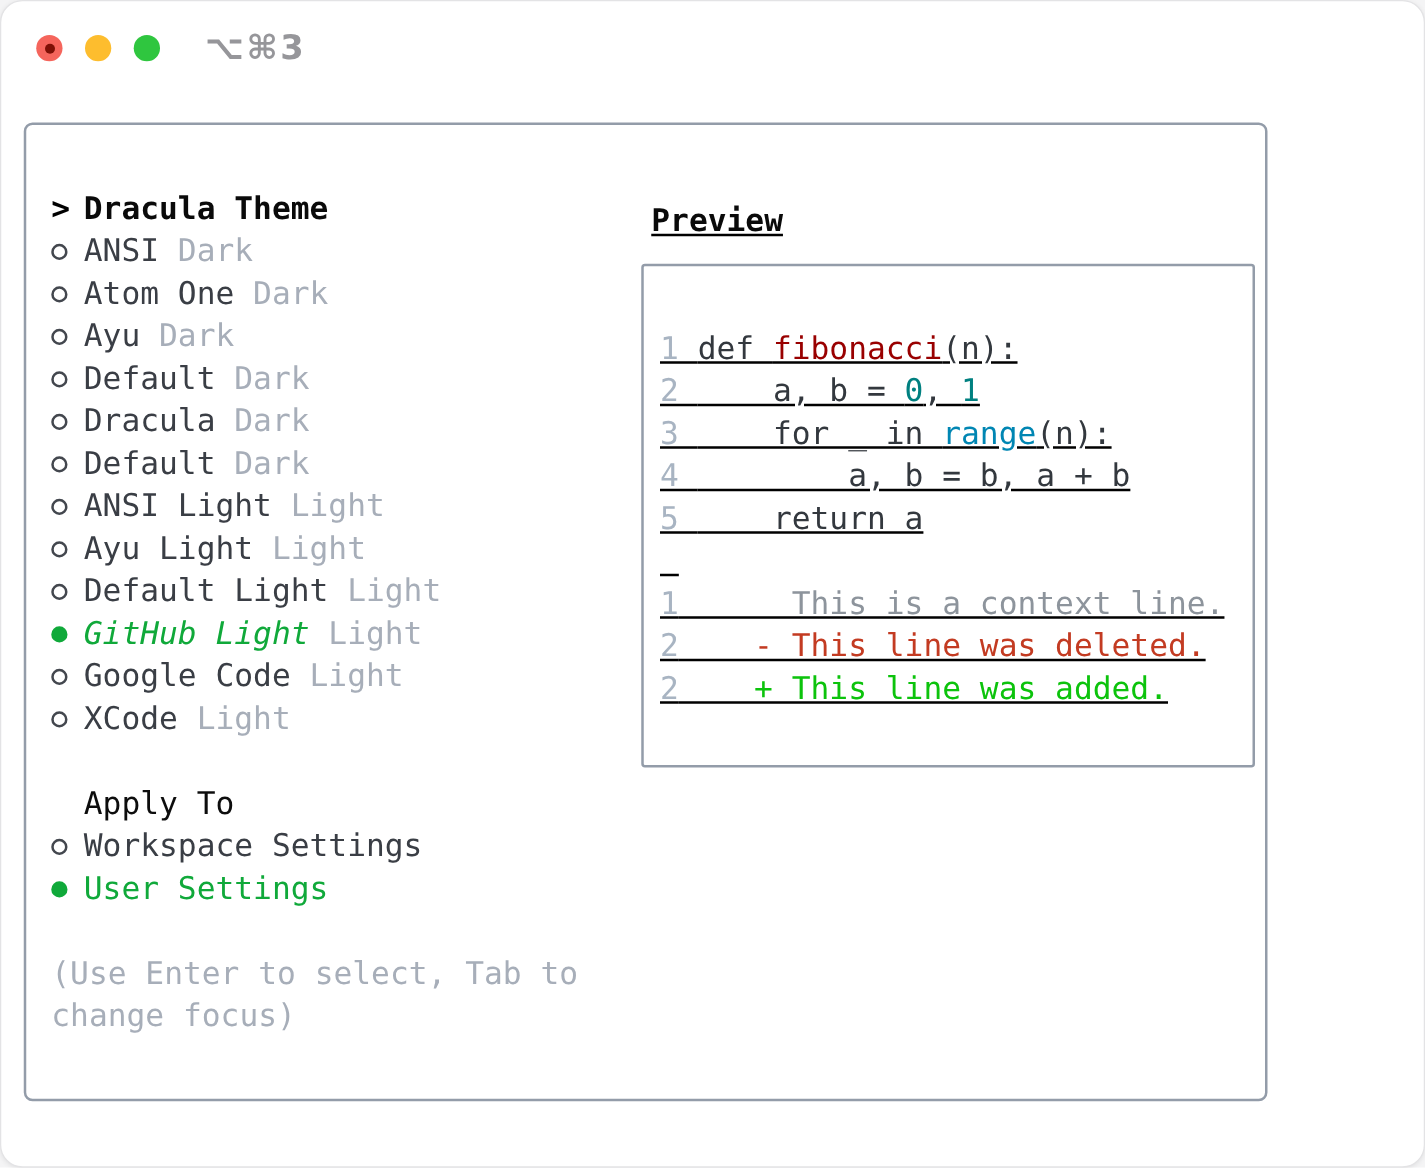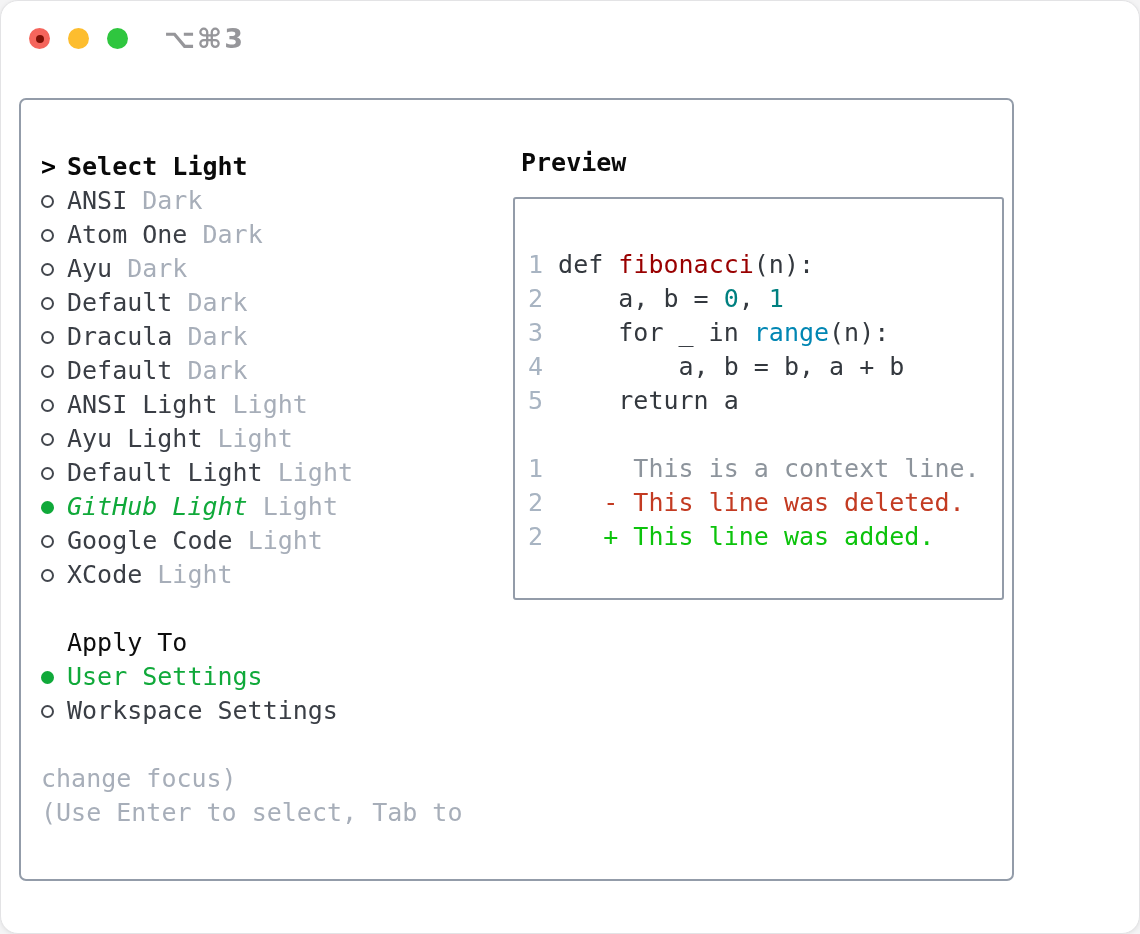--- a/index.html
+++ b/index.html
@@ -41,21 +41,21 @@
   .caret{color:#000;font-weight:bold;}
   .radio{width:13px;height:13px;border:2.5px solid #43474e;border-radius:50%;box-sizing:border-box;}
   .radio.sel{border-color:var(--select-green);background:var(--select-green);}
   .header-label{color:var(--heading);font-weight:bold;}
   .apply-label{color:#0d0d0d;text-align:right;}
   .item-name{color:var(--text);}
   .item-name.sel{color:var(--select-green);font-style:italic;}
   .item-variant{color:var(--muted);}
   .opt-label.sel{color:var(--select-green);}
   .hint-line{height:34px;line-height:34px;font-size:25px;color:var(--muted);white-space:pre;}
-  .right-col{position:absolute;left:482px;top:46px;width:505px;}
+  .right-col{position:absolute;left:482px;top:60px;width:505px;text-decoration:underline;}
   .preview-header{height:34px;line-height:34px;font-size:25px;font-weight:bold;color:var(--heading);padding-left:18px;}
   .preview-box{
     margin-left:10px;margin-top:17px;width:491px;height:403px;box-sizing:border-box;
     border:2px solid var(--border);border-radius:3px;background:#fff;overflow:hidden;
   }
   pre#code{margin:0;padding:49px 8px 0 13px;font-family:inherit;font-size:25px;line-height:34px;}
   .code-line{height:34px;white-space:pre;}
   .ln{color:var(--linenum);}
   .tok-plain{color:var(--plain);}
   .tok-func{color:var(--func);}
@@ -75,21 +75,21 @@
       </span>
     <span class="light yellow"></span>
     <span class="light green"></span>
     <span class="win-title">⌥⌘3</span>
   </div>
 
   <div class="panel">
     <div class="left-col">
       <div class="row">
         <span class="marker caret">&gt;</span>
-        <span class="header-label">Select Light</span>
+        <span class="header-label">Dracula Theme</span>
       </div>
 
       <div id="theme-list">
           <div class="row"><span class="marker"><span class="radio"></span></span><span class="item-name">ANSI</span><span class="item-variant"> Dark</span></div>
           <div class="row"><span class="marker"><span class="radio"></span></span><span class="item-name">Atom One</span><span class="item-variant"> Dark</span></div>
           <div class="row"><span class="marker"><span class="radio"></span></span><span class="item-name">Ayu</span><span class="item-variant"> Dark</span></div>
           <div class="row"><span class="marker"><span class="radio"></span></span><span class="item-name">Default</span><span class="item-variant"> Dark</span></div>
           <div class="row"><span class="marker"><span class="radio"></span></span><span class="item-name">Dracula</span><span class="item-variant"> Dark</span></div>
           <div class="row"><span class="marker"><span class="radio"></span></span><span class="item-name">Default</span><span class="item-variant"> Dark</span></div>
           <div class="row"><span class="marker"><span class="radio"></span></span><span class="item-name">ANSI Light</span><span class="item-variant"> Light</span></div>
@@ -101,29 +101,29 @@
         </div>
 
       <div class="row"></div>
 
       <div class="row">
         <span class="marker"></span>
         <span class="apply-label">Apply To</span>
       </div>
 
       <div id="apply-list">
+          <div class="row"><span class="marker"><span class="radio"></span></span><span class="opt-label">Workspace Settings</span></div>
           <div class="row"><span class="marker"><span class="radio sel"></span></span><span class="opt-label sel">User Settings</span></div>
-          <div class="row"><span class="marker"><span class="radio"></span></span><span class="opt-label">Workspace Settings</span></div>
         </div>
 
       <div class="row"></div>
 
       <div id="hint">
+          <div class="hint-line">(Use Enter to select, Tab to</div>
           <div class="hint-line">change focus)</div>
-          <div class="hint-line">(Use Enter to select, Tab to</div>
         </div>
     </div>
 
     <div class="right-col">
       <div class="preview-header">Preview</div>
       <div class="preview-box">
         <pre id="code"><div class="code-line"><span class="ln">1 </span><span class="tok-plain">def </span><span class="tok-func">fibonacci</span><span class="tok-plain">(n):</span></div><div class="code-line"><span class="ln">2 </span><span class="tok-plain">    a, b = </span><span class="tok-num">0</span><span class="tok-plain">, </span><span class="tok-num">1</span></div><div class="code-line"><span class="ln">3 </span><span class="tok-plain">    for _ in </span><span class="tok-builtin">range</span><span class="tok-plain">(n):</span></div><div class="code-line"><span class="ln">4 </span><span class="tok-plain">        a, b = b, a + b</span></div><div class="code-line"><span class="ln">5 </span><span class="tok-plain">    return a</span></div><div class="code-line"> </div><div class="code-line"><span class="ln">1</span><span class="diff-context">      This is a context line.</span></div><div class="code-line"><span class="ln">2</span><span class="diff-deleted">    - This line was deleted.</span></div><div class="code-line"><span class="ln">2</span><span class="diff-added">    + This line was added.</span></div></pre>
       </div>
     </div>
   </div>

